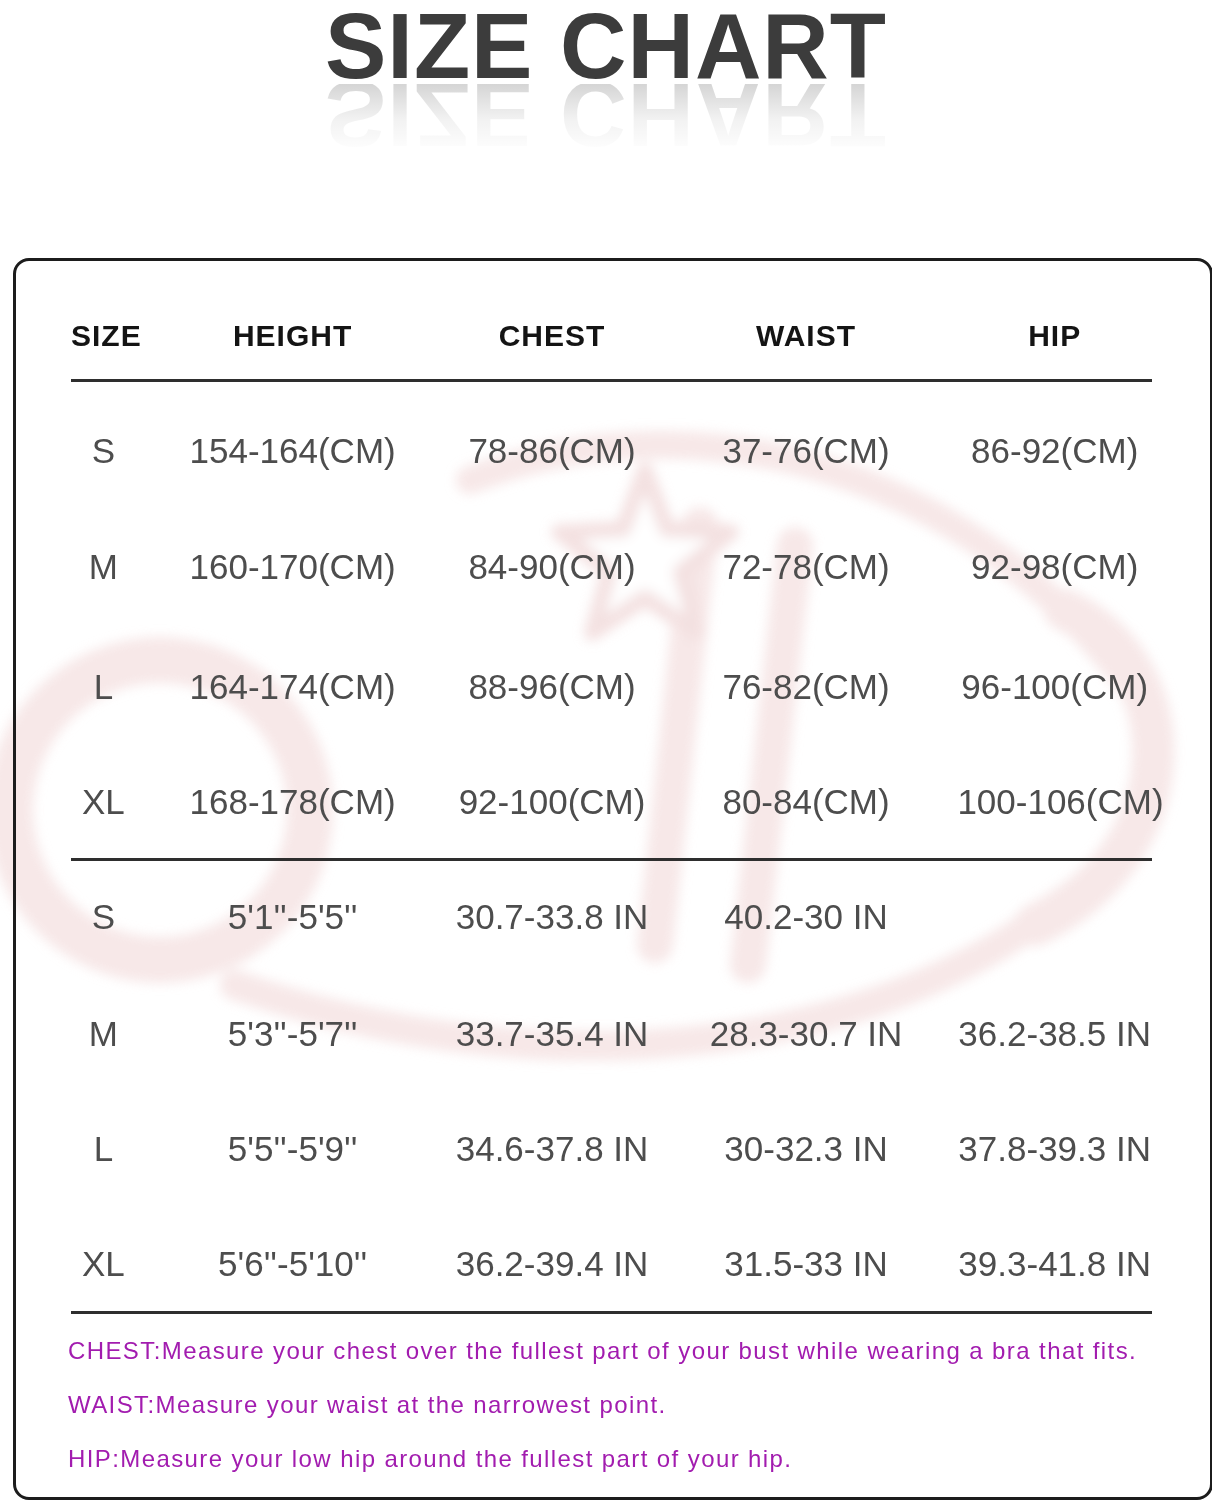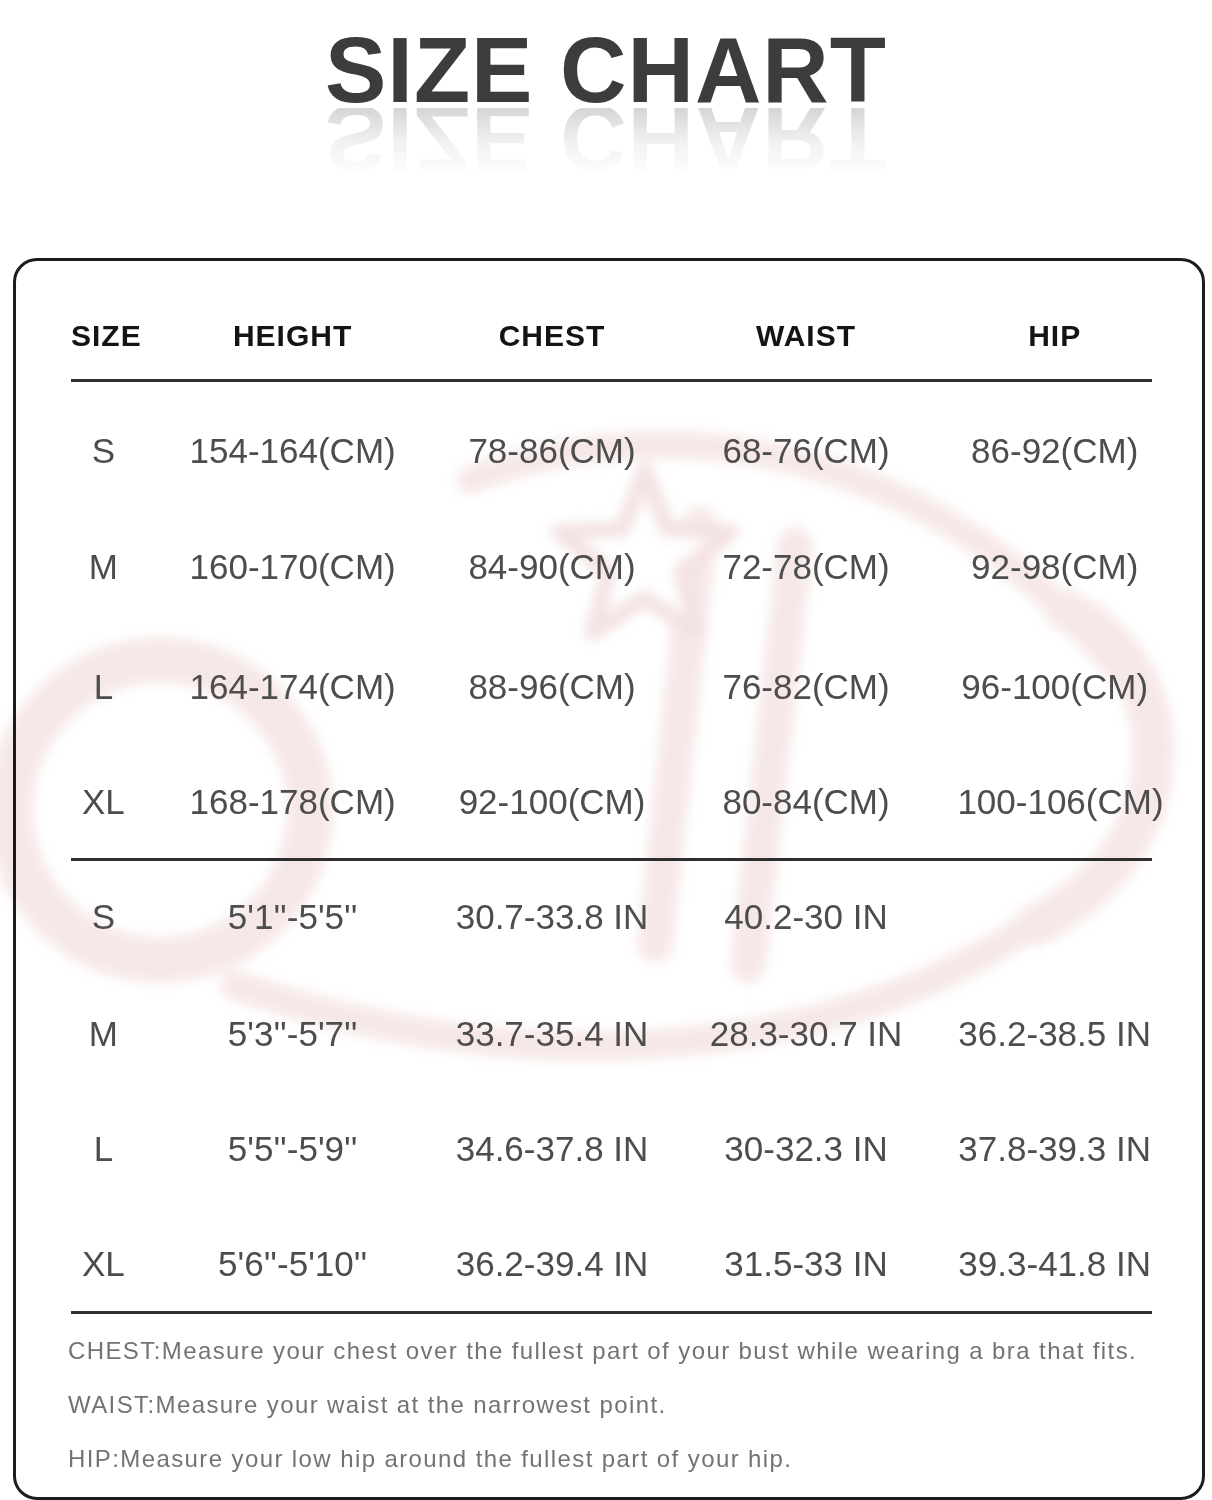--- a/index.html
+++ b/index.html
@@ -3,21 +3,21 @@
 <meta charset="utf-8">
 <style>
   html,body{margin:0;padding:0;}
   body{
     width:1212px;height:1500px;position:relative;overflow:hidden;
     background:#ffffff;
     font-family:"Liberation Sans", sans-serif;
   }
 
   
-  .title-block{position:absolute;top:0;left:0;width:100%;text-align:center;z-index:3;margin-top:24px;}
+  .title-block{position:absolute;top:0;left:0;width:100%;text-align:center;z-index:3;}
   .title{
     font-size:92px;font-weight:bold;letter-spacing:1px;line-height:1.0;
     color:#3c3c3c;white-space:nowrap;
   }
   .reflection-wrap{position:relative;height:78px;overflow:hidden;margin-top:-8px;}
   .title-reflection{
     position:absolute;top:-16px;left:0;width:100%;
     font-size:92px;font-weight:bold;letter-spacing:1px;line-height:1.0;
     color:#3c3c3c;opacity:.30;white-space:nowrap;
     transform:scaleY(-1);
@@ -27,21 +27,21 @@
     background:linear-gradient(to bottom, rgba(255,255,255,.30) 0%,
                rgba(255,255,255,.78) 45%, #ffffff 88%);
   }
 
   
   .watermark{position:absolute;left:0;top:380px;z-index:1;}
 
   
   .box{
     position:absolute;left:13px;top:258px;width:1186px;height:1236px;
-    border:3px solid #1c1c1c;border-radius:24px;z-index:2;background:transparent;
+    border:3px solid #1c1c1c;border-radius:16px;z-index:2;background:transparent;padding-left:8px;
   }
 
   .row{
     position:absolute;left:55px;width:1081px;height:44px;
     display:grid;grid-template-columns:6% 29% 19% 28% 18%;
     align-items:center;text-align:center;
   }
   .header-row .cell{
     font-size:30px;font-weight:bold;color:#141414;letter-spacing:1px;
   }
@@ -49,21 +49,21 @@
     font-size:35px;font-weight:400;color:#4d4d4d;letter-spacing:0px;
     white-space:nowrap;
   }
 
   .hline{
     position:absolute;left:55px;width:1081px;height:3px;background:#2e2e2e;
   }
 
   .note{
     position:absolute;left:52px;width:1090px;
-    font-size:24px;color:#737373;letter-spacing:1.4px;white-space:nowrap;
+    font-size:24px;color:#a21caf;letter-spacing:1.4px;white-space:nowrap;
   }
 
   
   .r-header{top:53px;}
   .r-cm0{top:168px;}
   .r-cm1{top:284px;}
   .r-cm2{top:404px;}
   .r-cm3{top:519px;}
   .r-in0{top:634px;}
   .r-in1{top:751px;}
@@ -113,21 +113,21 @@
       <div class="cell">WAIST</div>
       <div class="cell">HIP</div>
     </div>
 
   <div class="hline l-1"></div>
 
   <div class="row data-row r-cm0" data-row="table.cm_rows.0">
       <div class="cell">S</div>
       <div class="cell">154-164(CM)</div>
       <div class="cell">78-86(CM)</div>
-      <div class="cell">68-76(CM)</div>
+      <div class="cell">37-76(CM)</div>
       <div class="cell">86-92(CM)</div>
     </div>
   <div class="row data-row r-cm1" data-row="table.cm_rows.1">
       <div class="cell">M</div>
       <div class="cell">160-170(CM)</div>
       <div class="cell">84-90(CM)</div>
       <div class="cell">72-78(CM)</div>
       <div class="cell">92-98(CM)</div>
     </div>
   <div class="row data-row r-cm2" data-row="table.cm_rows.2">

